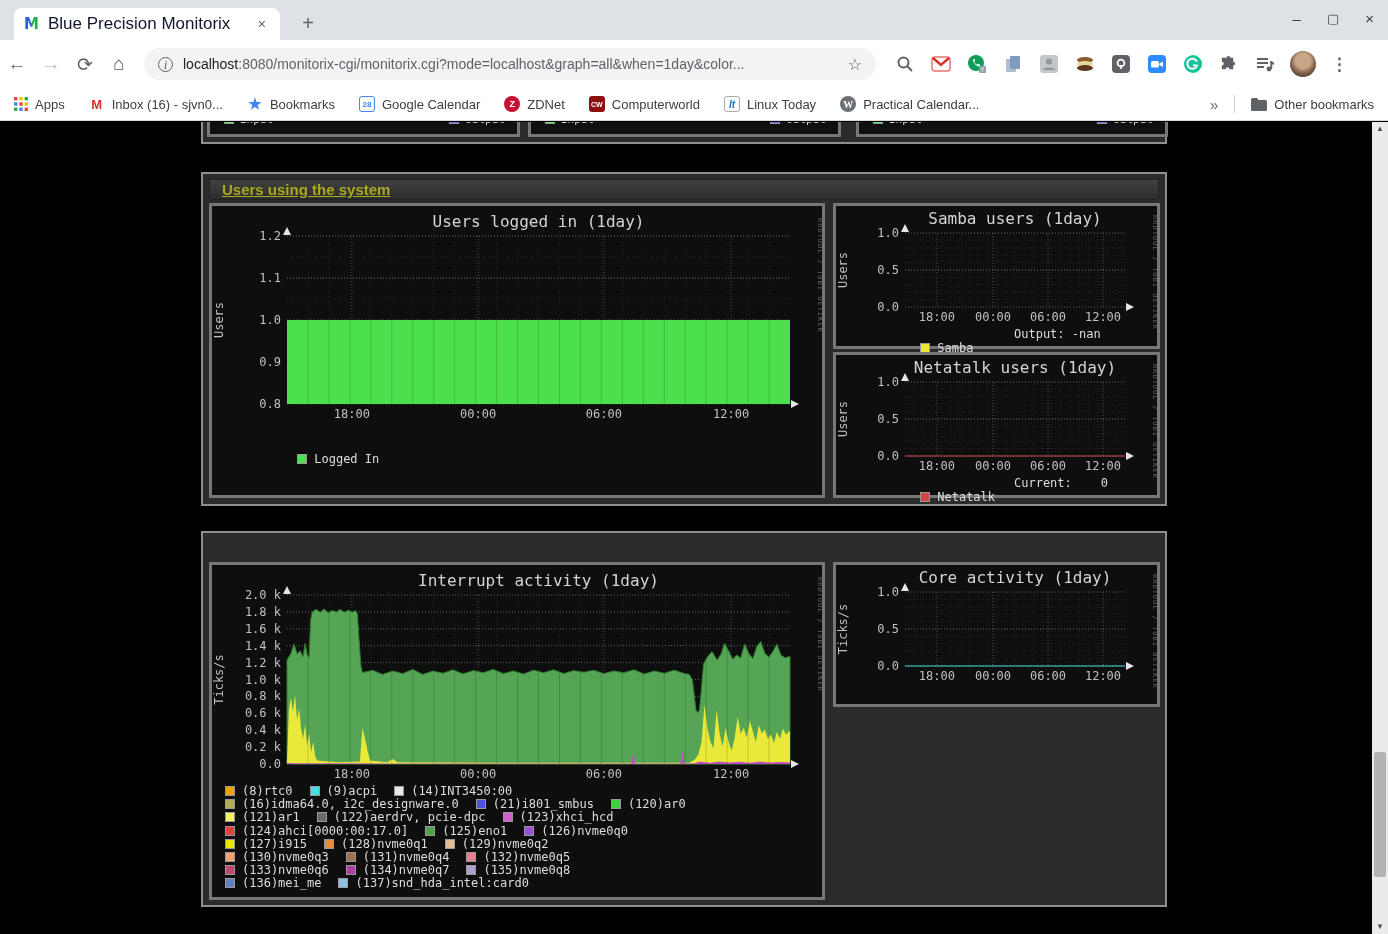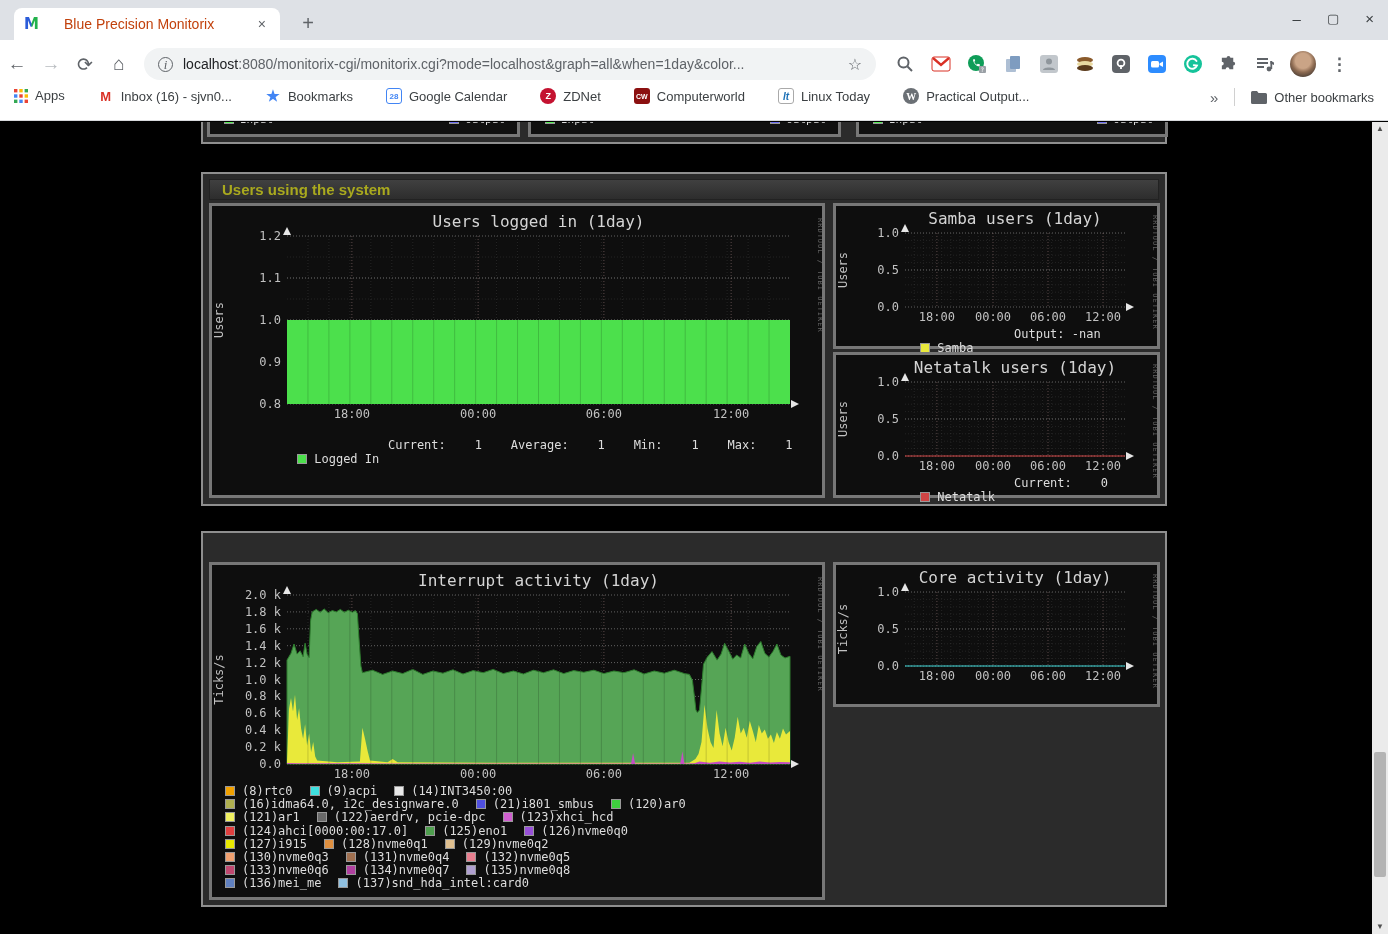--- a/index.html
+++ b/index.html
@@ -4,21 +4,21 @@
 <style>
   * { margin:0; padding:0; box-sizing:border-box; }
   html,body { width:1388px; height:934px; overflow:hidden; background:#000; }
   body { font-family:"Liberation Sans", sans-serif; }
   .window { position:relative; width:1388px; height:934px; background:#000; }
 
   
   .tabstrip { position:absolute; left:0; top:0; width:100%; height:40px; background:#dee1e6; }
   .tab { position:absolute; left:14px; top:8px; width:266px; height:32px; background:#fff;
          border-radius:8px 8px 0 0; display:flex; align-items:center; padding:0 10px; }
-  .tab-title { font-size:14px; color:#c2410c; flex:1; white-space:nowrap; overflow:hidden; margin-left:24px; }
+  .tab-title { font-size:17px; color:#0f172a; flex:1; white-space:nowrap; overflow:hidden; margin-left:8px; }
   .tab-close { color:#5f6368; font-size:14px; padding:0 4px; cursor:default; }
   .newtab { position:absolute; left:296px; top:12px; width:24px; height:24px; color:#5f6368;
             font-size:20px; text-align:center; line-height:22px; }
   .wincontrols { position:absolute; right:14px; top:8px; display:flex; gap:26px; color:#3c4043; font-size:15px; }
   .wincontrols span { line-height:22px; }
   .win-max { font-size:13px; }
 
   .toolbar { position:absolute; left:0; top:40px; width:100%; height:48px; background:#fff;
              display:flex; align-items:center; }
   .navbtn { width:34px; text-align:center; font-size:19px; color:#5f6368; }
@@ -31,21 +31,21 @@
   .urltext b { color:#202124; font-weight:normal; }
   .urlstar { color:#5f6368; font-size:16px; margin-left:8px; }
   .extrow { display:flex; align-items:center; gap:15px; margin-left:18px; }
   .ext { width:21px; height:21px; display:flex; align-items:center; justify-content:center; }
   .ext svg { display:block; }
   .avatar { width:26px; height:26px; border-radius:50%;
             background:radial-gradient(circle at 50% 38%, #caa486 0 36%, #8d6b52 55%, #5c4a3d 75%, #3c3f4a 100%); }
   .menu3 { color:#5f6368; font-size:17px; font-weight:bold; letter-spacing:0; width:14px; text-align:center; }
 
   .bookmarksbar { position:absolute; left:0; top:88px; width:100%; height:33px; background:#fff;
-                  border-bottom:1px solid #d7d9dc; display:flex; align-items:flex-start; padding:0 14px; gap:33px;
+                  border-bottom:1px solid #d7d9dc; display:flex; align-items:center; padding:0 14px; gap:24px;
                   font-size:13px; color:#3c4043; }
   .bm { display:flex; align-items:center; gap:7px; white-space:nowrap; }
   .bm-icn { width:16px; height:16px; display:inline-flex; align-items:center; justify-content:center;
             font-size:10px; font-weight:bold; border-radius:3px; }
   .rightbm { margin-left:auto; display:flex; align-items:center; gap:16px; }
   .bm-sep { width:1px; height:18px; background:#d0d0d0; }
 
   
   .content { position:absolute; left:0; top:122px; width:1372px; height:812px; background:#000; overflow:hidden; }
 
@@ -53,21 +53,21 @@
   .sb-arrow { position:absolute; left:0; width:16px; height:14px; color:#505050; font-size:8px; text-align:center; line-height:14px; }
   .sb-up { top:0; } .sb-down { bottom:0; }
   .sb-thumb { position:absolute; left:2px; top:630px; width:12px; height:125px; background:#b4b4b4; border-radius:2px; }
 
   .section { position:absolute; left:201px; width:966px; background:#2b2b2b; border:2px solid #8f8f8f; }
   .sec-top { top:-6px; height:28px; }
   .sec-users { top:50px; height:334px; }
   .sec-irq { top:409px; height:376px; }
   .sec-title { position:absolute; left:6px; right:6px; top:5px; height:21px;
                background:linear-gradient(#404040,#2d2d2d); border:1px solid #222;
-               color:#a9a91e; font:bold 15px "Liberation Sans",sans-serif; line-height:19px; padding-left:12px; }
+               color:#a9a91e; font:bold 15px "Liberation Sans",sans-serif; line-height:19px; padding-left:12px;text-decoration:underline; }
 
   .panel { position:absolute; background:#0e0e0e; border:3px solid #777; }
   .panel svg { position:absolute; left:0; top:0; }
   .p-cut { top:2px; height:17px; border-top:none; overflow:hidden; background:#101010; }
   .cutleg { position:absolute; top:-7px; left:0; right:0; height:14px; font:11px "DejaVu Sans Mono",monospace; color:#ddd; }
   .cutleg .lft { position:absolute; left:14px; } .cutleg .rgt { position:absolute; right:12px; }
   .cutsq { display:inline-block; width:10px; height:10px; vertical-align:-1px; margin-right:6px; border:1px solid #999; }
 
   .p-users { left:6px;  top:29px;  width:616px; height:295px; }
   .p-samba { left:630px; top:29px; width:327px; height:146px; }
@@ -243,21 +243,21 @@
     <span class="bm">
       <span class="bm-icn" style="background:#8b1010;color:#fff;font-size:7px;">CW</span>
       <span>Computerworld</span>
     </span>
     <span class="bm">
       <span class="bm-icn" style="background:#fff;border:1px solid #aaa;color:#1a6fb5;font-style:italic;font-size:10px;">lt</span>
       <span>Linux Today</span>
     </span>
     <span class="bm">
       <span class="bm-icn" style="background:#6b7075;color:#fff;border-radius:50%;font-size:10px;font-family:'Liberation Serif',serif;">W</span>
-      <span>Practical Output...</span>
+      <span>Practical Calendar...</span>
     </span>
     <span class="rightbm">
       <span style="color:#5f6368;font-size:15px;">»</span>
       <span class="bm-sep"></span>
       <span class="bm">
         <svg width="16" height="13" viewBox="0 0 16 13">
             <path d="M0 1.5 A1.5 1.5 0 0 1 1.5 0 H6 l1.5 2 H14.5 A1.5 1.5 0 0 1 16 3.5 V11.5 A1.5 1.5 0 0 1 14.5 13 H1.5 A1.5 1.5 0 0 1 0 11.5 Z" fill="#5f6368"></path>
           </svg>
         <span>Other bookmarks</span>
       </span>
@@ -365,21 +365,20 @@
             <line x1="536.0833333333333" y1="30" x2="536.0833333333333" y2="198" stroke="rgba(0,0,0,0.16)"></line>
             <line x1="557.0416666666667" y1="30" x2="557.0416666666667" y2="198" stroke="rgba(0,0,0,0.16)"></line>
             <polygon points="71,29 79,29 75,21" fill="#e6e6e6"></polygon>
             <polygon points="579,194 579,202 587,198" fill="#e6e6e6"></polygon>
             <text x="326.5" y="21" text-anchor="middle" class="ctitle">Users logged in  (1day)</text>
             <text x="11" y="114" text-anchor="middle" class="cylab" transform="rotate(-90 11 114)">Users</text>
             <text x="606" y="12" class="csig" transform="rotate(90 606 12)">RRDTOOL / TOBI OETIKER</text>
           </svg>
         <div class="chart-legend lg-users">
           <span class="lgname"><span class="sq" style="background: rgb(76, 224, 76);"></span><span>Logged In</span></span>
-          <span class="stats">Current:    1    Average:    1    Min:    1    Max:    1</span>
         </div>
       </div>
 
       <div class="panel p-samba">
         <svg width="321" height="140">
             <line x1="78.16666666666667" y1="27" x2="78.16666666666667" y2="101" stroke="rgba(150,150,150,0.22)" stroke-dasharray="1,2"></line>
             <line x1="87.33333333333333" y1="27" x2="87.33333333333333" y2="101" stroke="rgba(150,150,150,0.22)" stroke-dasharray="1,2"></line>
             <line x1="96.5" y1="27" x2="96.5" y2="101" stroke="rgba(150,150,150,0.22)" stroke-dasharray="1,2"></line>
             <line x1="105.66666666666666" y1="27" x2="105.66666666666666" y2="101" stroke="rgba(150,150,150,0.22)" stroke-dasharray="1,2"></line>
             <line x1="114.83333333333334" y1="27" x2="114.83333333333334" y2="101" stroke="rgba(150,150,150,0.22)" stroke-dasharray="1,2"></line>

